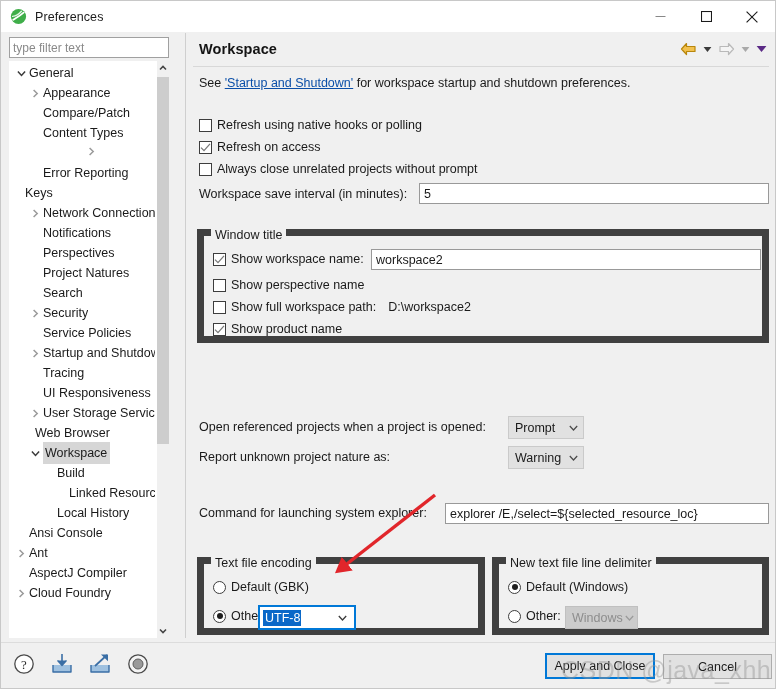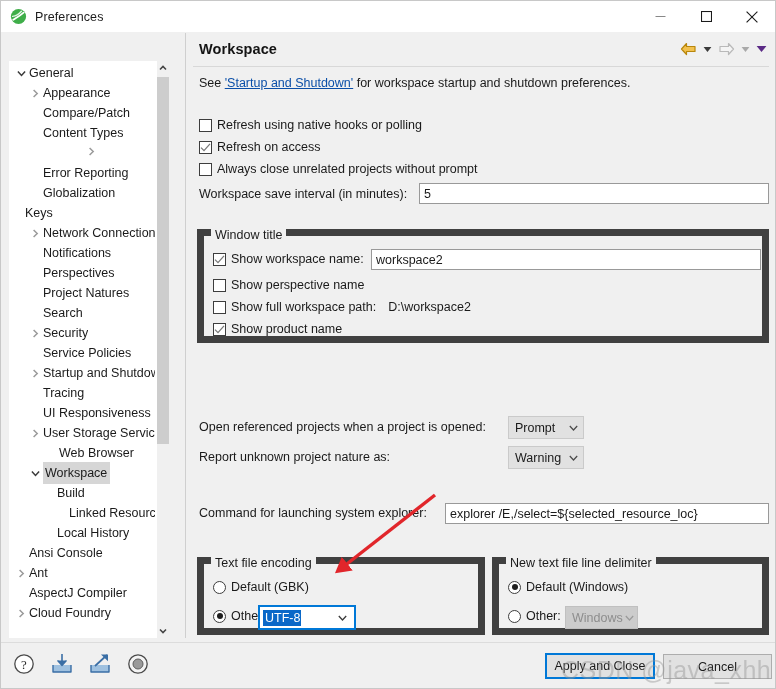--- a/index.html
+++ b/index.html
@@ -297,20 +297,21 @@
       </div>
       <div class="win-btn close">
         <svg width="12" height="12" viewBox="0 0 12 12">
           <line x1="0.6" y1="0.6" x2="11.4" y2="11.4" stroke="#1a1a1a" stroke-width="1.1"></line>
           <line x1="11.4" y1="0.6" x2="0.6" y2="11.4" stroke="#1a1a1a" stroke-width="1.1"></line>
         </svg>
       </div>
     </div>
   </div>
 
+  <input class="filter-input" type="text" placeholder="type filter text" value="" style="">
 
   <div class="tree-wrap">
     <div class="tree" id="tree-root">
         <div class="tree-row" style="padding-left: 4px;">
           <span class="twisty">
             <svg class="chev" width="9" height="7" viewBox="0 0 9 7">
               <path d="M0.9 1.6 L4.5 5.4 L8.1 1.6" fill="none" stroke="#3a3a3a" stroke-width="1.5"></path>
             </svg>
           </span>
           <span class="tlabel">General</span>
@@ -336,24 +337,20 @@
             <svg class="chev" width="7" height="9" viewBox="0 0 7 9">
               <path d="M1.6 1 L5.2 4.5 L1.6 8" fill="none" stroke="#9a9a9a" stroke-width="1.5"></path>
             </svg>
           </span>
           <span class="tlabel">Editors</span>
         </div>
         <div class="tree-row" style="padding-left: 18px;">
           <span class="twisty"></span>
           <span class="tlabel">Error Reporting</span>
         </div>
-        <div class="tree-row" style="padding-left: 18px;">
-          <span class="twisty"></span>
-          <span class="tlabel">Globalization</span>
-        </div>
         <div class="tree-row" style="">
           <span class="twisty"></span>
           <span class="tlabel">Keys</span>
         </div>
         <div class="tree-row" style="padding-left: 18px;">
           <span class="twisty">
             <svg class="chev" width="7" height="9" viewBox="0 0 7 9">
               <path d="M1.6 1 L5.2 4.5 L1.6 8" fill="none" stroke="#9a9a9a" stroke-width="1.5"></path>
             </svg>
           </span>
@@ -404,21 +401,21 @@
           <span class="tlabel">UI Responsiveness</span>
         </div>
         <div class="tree-row" style="padding-left: 18px;">
           <span class="twisty">
             <svg class="chev" width="7" height="9" viewBox="0 0 7 9">
               <path d="M1.6 1 L5.2 4.5 L1.6 8" fill="none" stroke="#9a9a9a" stroke-width="1.5"></path>
             </svg>
           </span>
           <span class="tlabel">User Storage Service</span>
         </div>
-        <div class="tree-row" style="padding-left: 34px;">
+        <div class="tree-row" style="padding-left: 10px;">
           <span class="twisty"></span>
           <span class="tlabel">Web Browser</span>
         </div>
         <div class="tree-row selected" style="padding-left: 18px;">
           <span class="twisty">
             <svg class="chev" width="9" height="7" viewBox="0 0 9 7">
               <path d="M0.9 1.6 L4.5 5.4 L8.1 1.6" fill="none" stroke="#3a3a3a" stroke-width="1.5"></path>
             </svg>
           </span>
           <span class="tlabel">Workspace</span>

